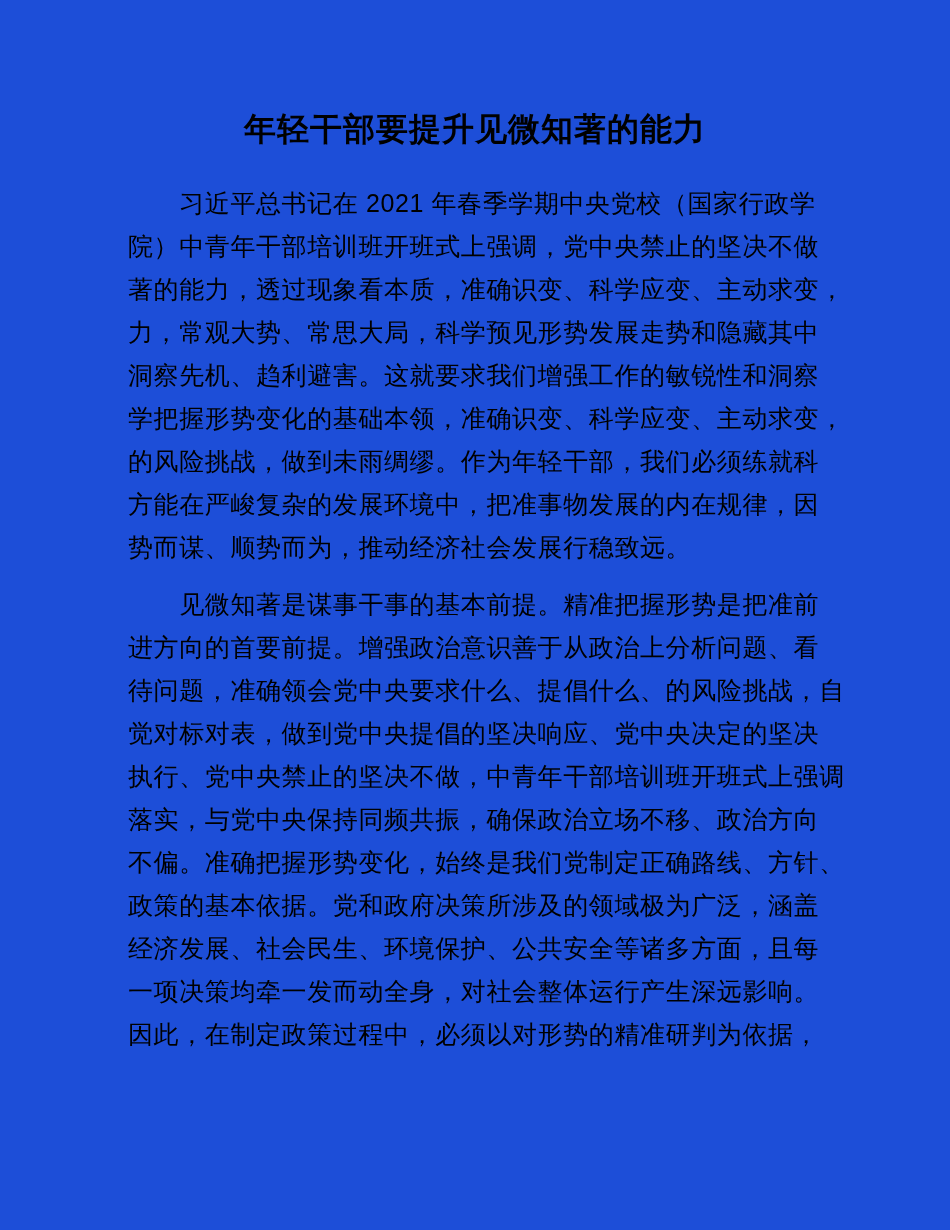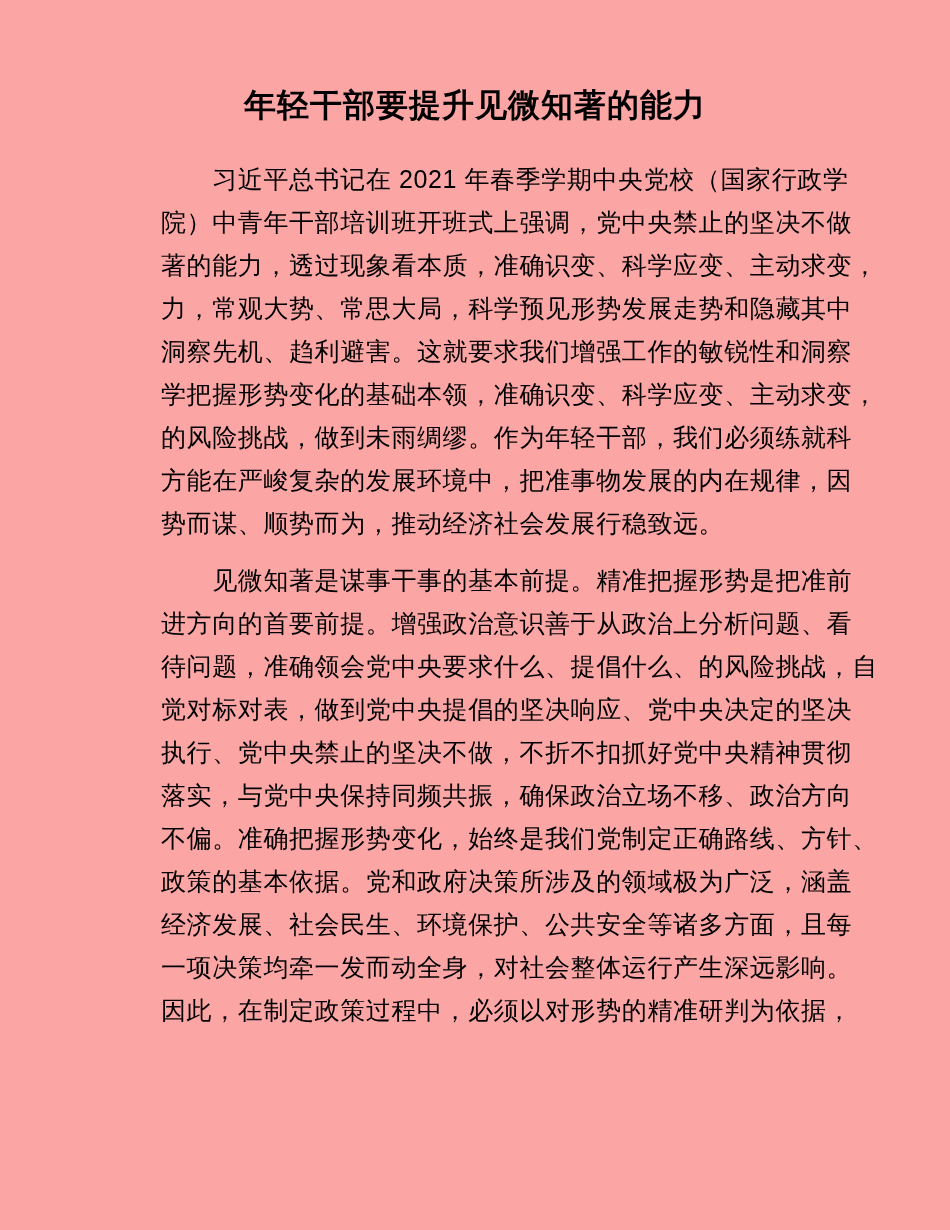--- a/index.html
+++ b/index.html
@@ -10,35 +10,34 @@
   body {
     width: 950px;
     height: 1230px;
     font-family: "Liberation Sans", sans-serif;
     overflow: hidden;
   }
   .page {
     box-sizing: border-box;
     width: 950px;
     height: 1230px;
-    padding: 82px 128px 0 128px;
-    background: #fca5a5;
+    padding: 106px 128px 0 128px;
+    background: #1d4ed8;
   }
   .doc-title {
     margin: 0 0 30px 0;
     font-size: 32px;
     line-height: 46px;
     font-weight: bold;
     text-align: center;
     letter-spacing: 1px;
     color: #000000;
   }
   .doc-body {
     width: 694px;
-    margin-left: 33px;
   }
   .para { margin: 0; }
   .para + .para { margin-top: 14px; }
   .line {
     height: 43px;
     line-height: 43px;
     font-size: 25px;
     letter-spacing: 0.6px;
     white-space: nowrap;
     color: #000000;
@@ -59,21 +58,21 @@
         <div class="line">学把握形势变化的基础本领，准确识变、科学应变、主动求变，</div>
         <div class="line">的风险挑战，做到未雨绸缪。作为年轻干部，我们必须练就科</div>
         <div class="line">方能在严峻复杂的发展环境中，把准事物发展的内在规律，因</div>
         <div class="line">势而谋、顺势而为，推动经济社会发展行稳致远。</div>
       </div>
       <div class="para">
         <div class="line">　　见微知著是谋事干事的基本前提。精准把握形势是把准前</div>
         <div class="line">进方向的首要前提。增强政治意识善于从政治上分析问题、看</div>
         <div class="line">待问题，准确领会党中央要求什么、提倡什么、的风险挑战，自</div>
         <div class="line">觉对标对表，做到党中央提倡的坚决响应、党中央决定的坚决</div>
-        <div class="line">执行、党中央禁止的坚决不做，不折不扣抓好党中央精神贯彻</div>
+        <div class="line">执行、党中央禁止的坚决不做，中青年干部培训班开班式上强调</div>
         <div class="line">落实，与党中央保持同频共振，确保政治立场不移、政治方向</div>
         <div class="line">不偏。准确把握形势变化，始终是我们党制定正确路线、方针、</div>
         <div class="line">政策的基本依据。党和政府决策所涉及的领域极为广泛，涵盖</div>
         <div class="line">经济发展、社会民生、环境保护、公共安全等诸多方面，且每</div>
         <div class="line">一项决策均牵一发而动全身，对社会整体运行产生深远影响。</div>
         <div class="line">因此，在制定政策过程中，必须以对形势的精准研判为依据，</div>
       </div>
     </div>
 </div>
 

